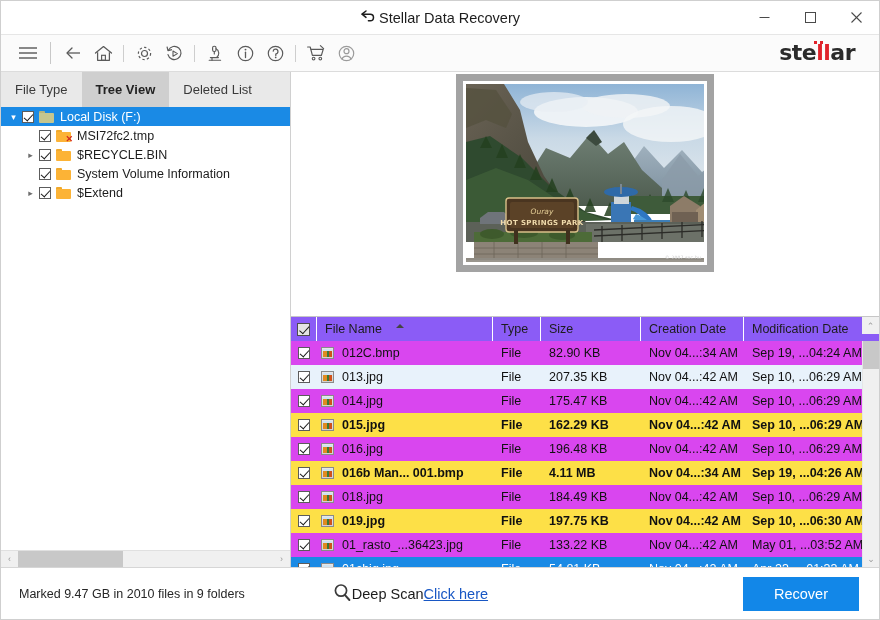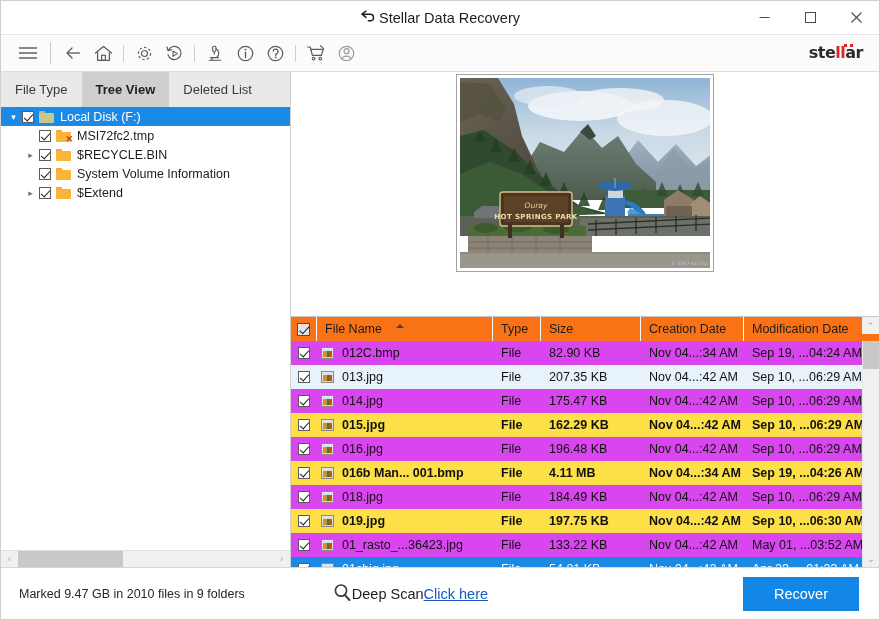--- a/index.html
+++ b/index.html
@@ -53,22 +53,22 @@
     width: 30px; height: 30px;
     display: flex; align-items: center; justify-content: center;
     color: #5a5a5a;
   }
   .tb-sep {
     width: 1px; height: 22px; background: #c8c8c8;
     margin: 0 7px;
   }
   .tb-sep.thin { margin: 0 5px; height: 17px; background: #cecece; }
   .logo {
-    margin-left: auto; margin-right: 16px;
-    font-size: 16px; font-weight: bold; letter-spacing: -0.5px;
+    margin-left: auto; margin-right: 24px;
+    font-size: 22px; font-weight: bold; letter-spacing: -0.5px;
     color: #2b2b2b; position: relative; line-height: 1;
     font-family: "DejaVu Sans", sans-serif;
   }
   .logo .red { color: #e0232b; }
   .logo .umlaut {
     position: absolute; width: 3px; height: 3px; background: #e0232b;
     top: -1px;
   }
 
   
@@ -179,39 +179,39 @@
   }
   .searchbox input::placeholder { color: #6f6f6f; }
 
   .preview {
     flex: 1 1 auto; display: flex;
     align-items: flex-start; justify-content: center;
     min-height: 0; padding-top: 2px; overflow: hidden;
   }
   .photo {
     width: 258px; height: 198px;
-    border: 1px solid #a3a3a3; background: #fff;
+    border: 7px solid #a3a3a3; background: #fff;
     padding: 3px; position: relative;
   }
   .photo-inner { width: 100%; height: 100%; position: relative; overflow: hidden; }
   .cap-watermark {
     position: absolute; right: 3px; bottom: 2px;
     font-size: 4.5px; color: #c9c9c9; letter-spacing: .2px;
     font-family: "DejaVu Sans", sans-serif; z-index: 40;
   }
 
   
   .table-wrap {
     flex: 0 0 251px; height: 251px;
     display: flex; flex-direction: column;
     border-top: 1px solid #c6c6c6; min-height: 0;
   }
   .thead {
     display: flex; height: 24px; flex: 0 0 24px;
-    background: #f97316; font-size: 12.5px; color: #1c1c1c;
+    background: #8b5cf6; font-size: 12.5px; color: #1c1c1c;
     align-items: stretch;
   }
   .th {
     display: flex; align-items: center;
     border-right: 1px solid #ffffff; padding-left: 8px;
     position: relative; white-space: nowrap;
   }
   .th.cbcol { width: 26px; flex: 0 0 26px; justify-content: center; padding-left: 0; }
   .th.name { flex: 1 1 auto; min-width: 0; }
   .th.type { width: 48px; flex: 0 0 48px; }

